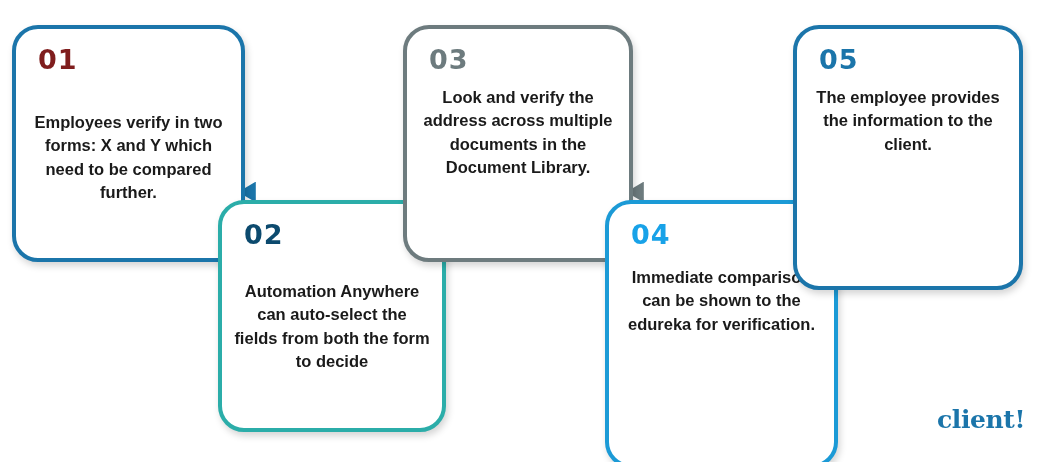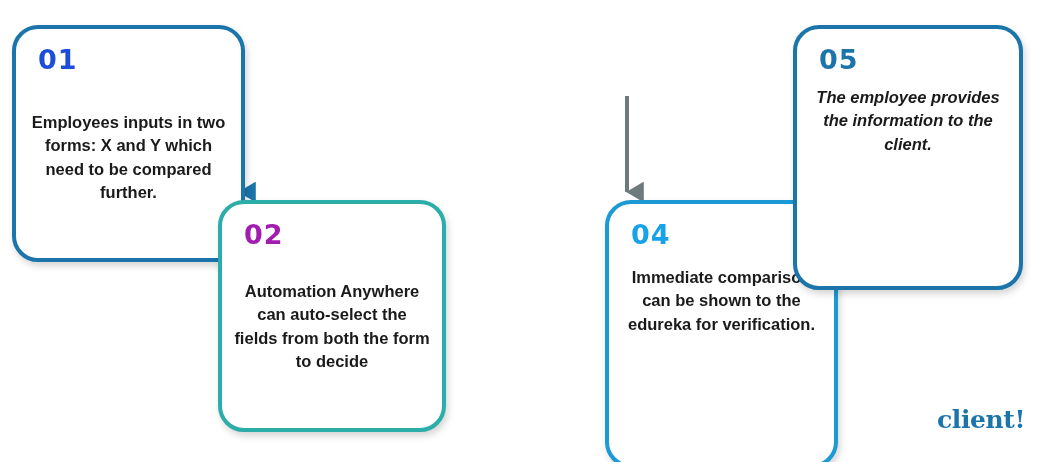--- a/index.html
+++ b/index.html
@@ -58,31 +58,31 @@
     color: #1a1a1a;
   }
 
   
   #card-1 { left: 12px;  top: 25px;  width: 233px; height: 237px; border-color: #1b75aa; }
   #card-2 { left: 218px; top: 200px; width: 228px; height: 232px; border-color: #2bada9; }
   #card-3 { left: 403px; top: 25px;  width: 230px; height: 237px; border-color: #6d7b7e; }
   #card-4 { left: 605px; top: 200px; width: 233px; height: 268px; border-color: #1b9ad6; }
   #card-5 { left: 793px; top: 25px;  width: 230px; height: 265px; border-color: #1b75aa; }
 
-  #card-1 .card-num { color: #1d4ed8; }
-  #card-2 .card-num { color: #a21caf; }
+  #card-1 .card-num { color: #7f1d1d; }
+  #card-2 .card-num { color: #0c4a6e; }
   #card-3 .card-num { color: #6d7b7e; }
   #card-4 .card-num { color: #18a2e8; }
   #card-5 .card-num { color: #1b75aa; }
 
   #card-1 .card-body { top: 82px; }
   #card-2 .card-body { top: 76px; }
   #card-3 .card-body { top: 57px; }
   #card-4 .card-body { top: 62px; }
-  #card-5 .card-body { top: 57px; font-style: italic; }
+  #card-5 .card-body { top: 57px; }
 
   #brand {
     position: absolute;
     right: 18px;
     bottom: 28px;
     z-index: 4;
     font-family: "DejaVu Serif", "Liberation Serif", serif;
     font-weight: bold;
     font-size: 25px;
     letter-spacing: -0.4px;
@@ -122,28 +122,32 @@
       <line x1="627" y1="96" x2="627" y2="192" stroke="#6d7b7e" stroke-width="4" marker-end="url(#head-gray)"></line>
     </g>
 
     <g>
       <line x1="832" y1="390" x2="832" y2="272" stroke="#1b9ad6" stroke-width="4" marker-end="url(#head-blue2)"></line>
     </g>
   </svg>
 
   <div class="card" id="card-1">
     <div class="card-num">01</div>
-    <div class="card-body">Employees inputs in two forms: X and Y which need to be compared further.</div>
+    <div class="card-body">Employees verify in two forms: X and Y which need to be compared further.</div>
   </div>
 
   <div class="card" id="card-2">
     <div class="card-num">02</div>
     <div class="card-body">Automation Anywhere can auto-select the fields from both the form to decide</div>
   </div>
 
+  <div class="card" id="card-3">
+    <div class="card-num">03</div>
+    <div class="card-body">Look and verify the address across multiple documents in the Document Library.</div>
+  </div>
 
   <div class="card" id="card-4">
     <div class="card-num">04</div>
     <div class="card-body">Immediate comparison can be shown to the edureka for verification.</div>
   </div>
 
   <div class="card" id="card-5">
     <div class="card-num">05</div>
     <div class="card-body">The employee provides the information to the client.</div>
   </div>

